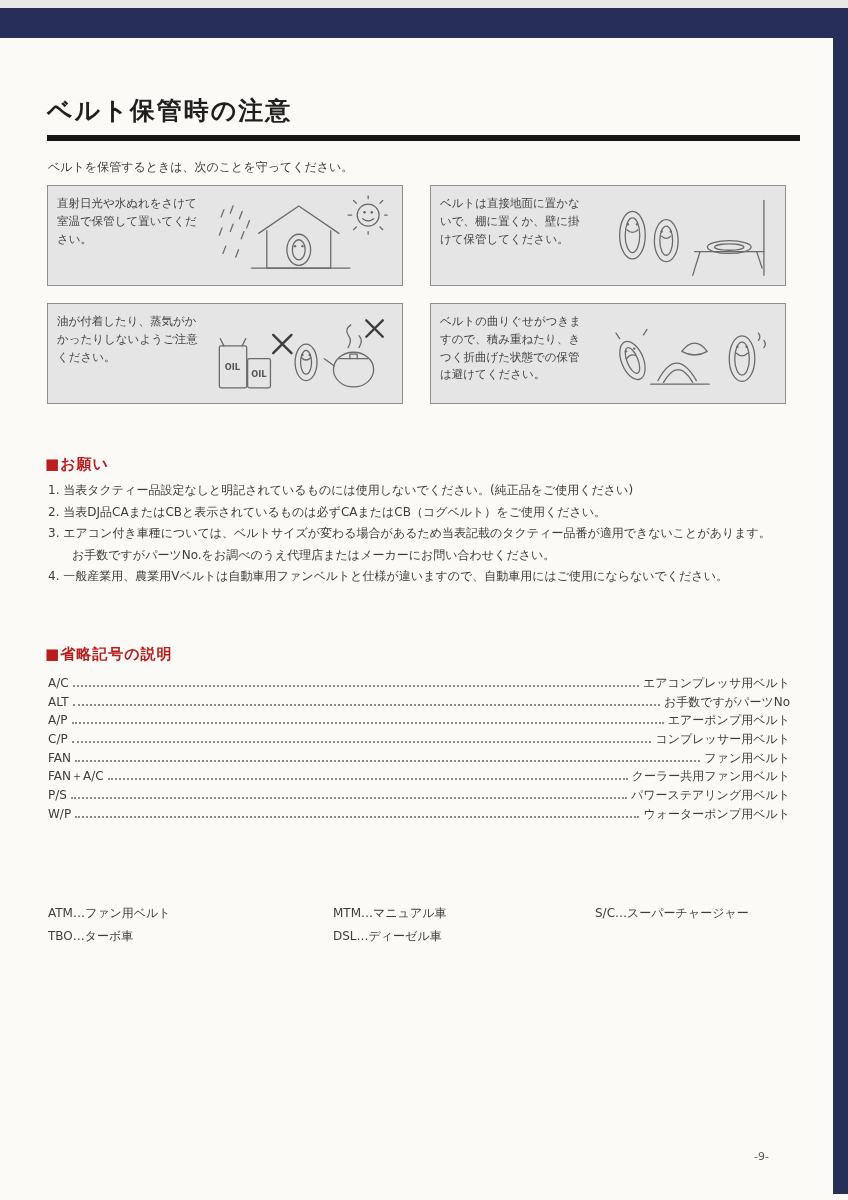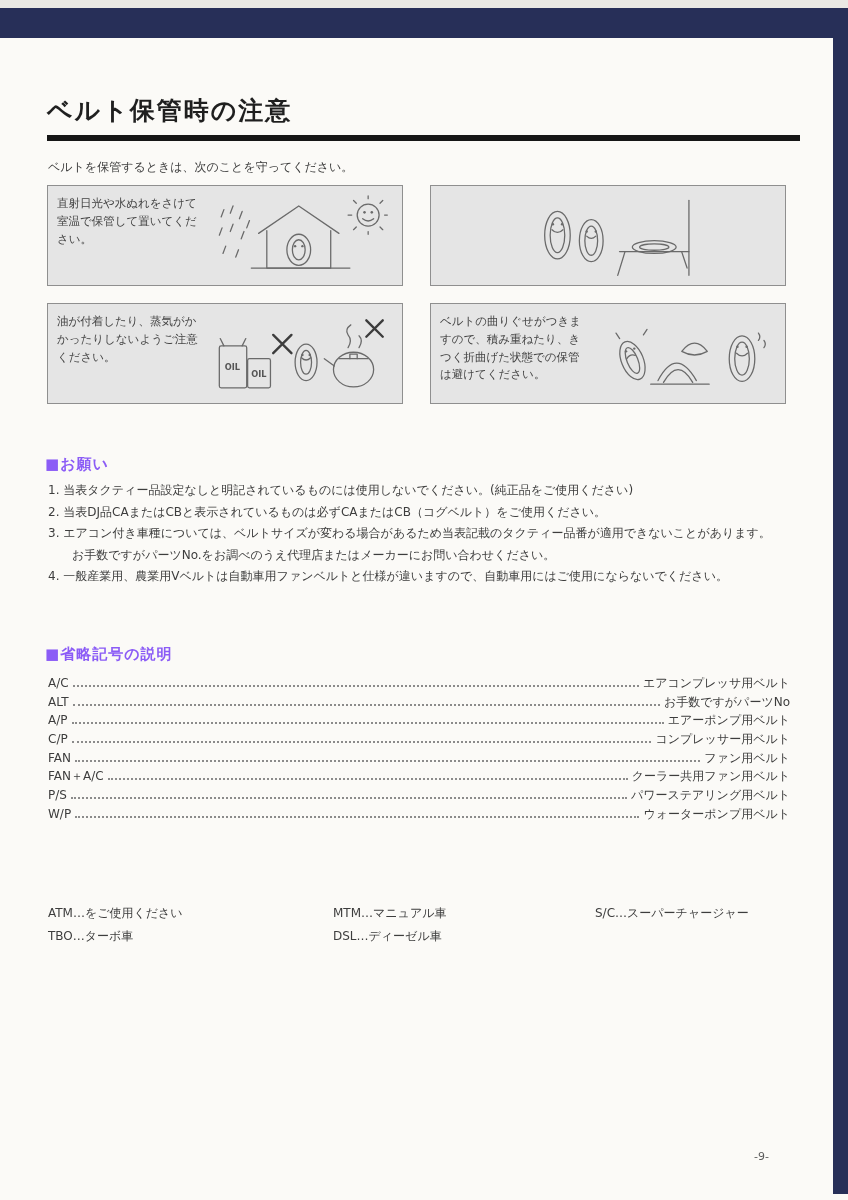--- a/index.html
+++ b/index.html
@@ -18,21 +18,21 @@
   .intro { position:absolute; left:48px; top:151px; font-size:12px; }
 
   .boxes { position:absolute; left:47px; top:177px; width:739px;
     display:grid; grid-template-columns:356px 356px; column-gap:27px; row-gap:17px; }
   .notice-box { border:1px solid #8f8f8f; height:101px; background:#e5e5e5;
     display:flex; padding:9px 6px 6px 9px; }
   .notice-text { width:150px; font-size:11.5px; line-height:1.55; color:#444; }
   .notice-art { flex:1; min-width:0; }
   .notice-art svg { width:100%; height:100%; display:block; }
 
-  .section-heading { position:absolute; left:45px; font-size:15px; font-weight:bold; color:#8b5cf6; letter-spacing:1px; }
+  .section-heading { position:absolute; left:45px; font-size:15px; font-weight:bold; color:#b91c1c; letter-spacing:1px; }
   #request-heading { top:447px; }
   #abbr-heading { top:637px; }
 
   .request-list { position:absolute; left:48px; top:472px; width:745px; font-size:12px; line-height:1.8; }
   .request-item { white-space:pre-line; }
 
   .abbr-list { position:absolute; left:48px; top:667px; width:742px; font-size:12px; }
   .abbr-row { display:flex; align-items:baseline; height:18.7px; }
   .abbr-code { flex:none; }
   .abbr-leader { flex:1; margin:0 4px; height:0.72em; border-bottom:2px dotted #8b8b8b; }
@@ -81,20 +81,21 @@
             <circle cx="88" cy="56" r="1.3"></circle>
               <circle cx="96" cy="56" r="1.3"></circle>
             <circle cx="164" cy="19" r="1.4"></circle>
               <circle cx="172" cy="19" r="1.4"></circle>
           </g>
         </svg>
       </div>
     </div>
 
     <div class="notice-box">
+      <div class="notice-text">ベルトは直接地面に置かないで、棚に置くか、壁に掛けて保管してください。</div>
       <div class="notice-art">
         <svg viewBox="0 0 190 92" preserveAspectRatio="xMidYMid meet">
           <g class="art-stroke">
             <path d="M182 6 V88"></path>
             <path d="M106 62 H182"></path>
             <path d="M112 62 L104 88 M174 62 L180 80"></path>
             <ellipse cx="144" cy="57" rx="24" ry="7"></ellipse>
             <ellipse cx="144" cy="57" rx="16" ry="3.5"></ellipse>
             <ellipse cx="38" cy="44" rx="14" ry="26"></ellipse>
             <ellipse cx="38" cy="44" rx="8" ry="19"></ellipse>
@@ -224,21 +225,21 @@
       <span class="abbr-desc">パワーステアリング用ベルト</span>
     </div>
     <div class="abbr-row">
       <span class="abbr-code">W/P</span>
       <span class="abbr-leader"></span>
       <span class="abbr-desc">ウォーターポンプ用ベルト</span>
     </div>
   </div>
 
   <div class="legend">
-    <span>ATM…をご使用ください</span>
+    <span>ATM…ファン用ベルト</span>
     <span>MTM…マニュアル車</span>
     <span>S/C…スーパーチャージャー</span>
     <span>TBO…ターボ車</span>
     <span>DSL…ディーゼル車</span>
     <span></span>
   </div>
 
   <div class="page-number">-9-</div>
 
 </div>

